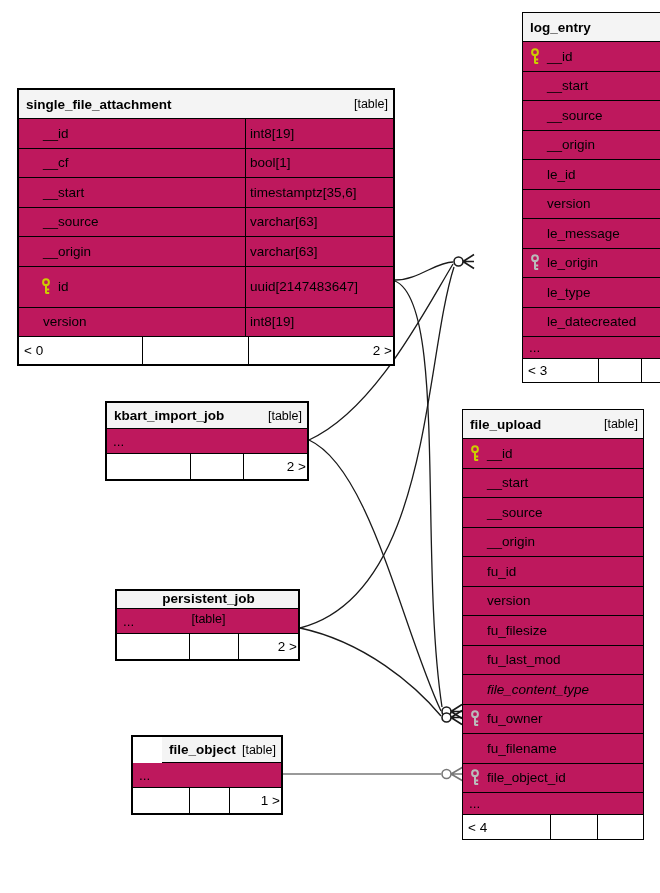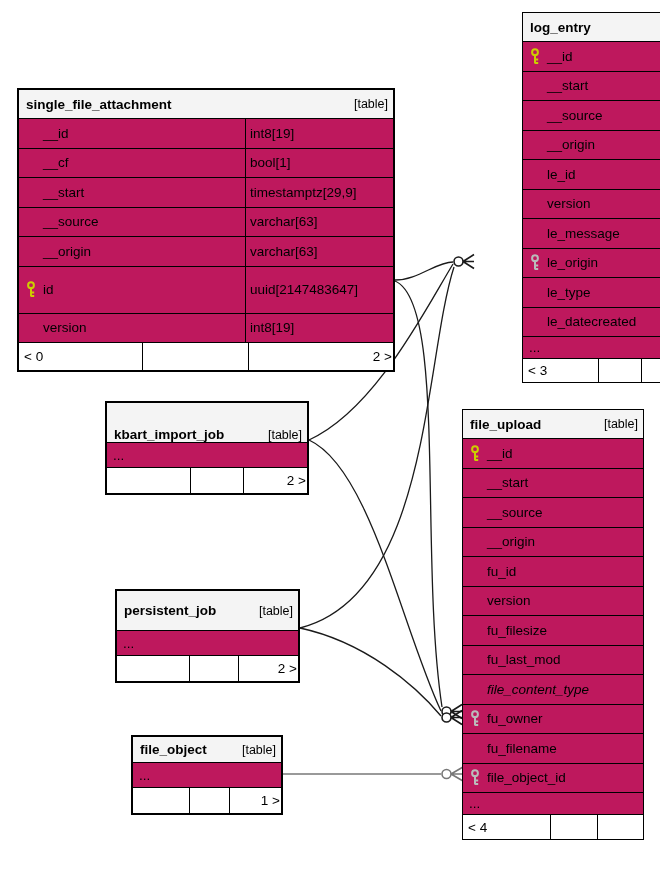--- a/index.html
+++ b/index.html
@@ -121,37 +121,37 @@
             <span class="keyspot"></span>
             <span>__cf</span>
           </span>
           <span class="cell-type" style="width:148px;flex:0 0 148px">bool[1]</span>
         </div>
         <div class="row" style="height: 29.5px;">
           <span class="cell-name">
             <span class="keyspot"></span>
             <span>__start</span>
           </span>
-          <span class="cell-type" style="width:148px;flex:0 0 148px">timestamptz[29,9]</span>
+          <span class="cell-type" style="width:148px;flex:0 0 148px">timestamptz[35,6]</span>
         </div>
         <div class="row" style="height: 29.5px;">
           <span class="cell-name">
             <span class="keyspot"></span>
             <span>__source</span>
           </span>
           <span class="cell-type" style="width:148px;flex:0 0 148px">varchar[63]</span>
         </div>
         <div class="row" style="height: 29.5px;">
           <span class="cell-name">
             <span class="keyspot"></span>
             <span>__origin</span>
           </span>
           <span class="cell-type" style="width:148px;flex:0 0 148px">varchar[63]</span>
         </div>
-        <div class="row" style="height: 47px;">
+        <div class="row" style="height: 41px; padding-left: 15px;">
           <span class="cell-name">
             <span class="keyspot">
               <svg width="11" height="17" viewBox="0 0 11 17">
                 <circle cx="5" cy="4.2" r="2.9" fill="none" stroke="#ccce00" stroke-width="2"></circle>
                 <path d="M5,7 L5,15.5 M5,11.5 L8.2,11.5 M5,15 L8.2,15" fill="none" stroke="#ccce00" stroke-width="2"></path>
               </svg>
             </span>
             <span>id</span>
           </span>
           <span class="cell-type" style="width:148px;flex:0 0 148px">uuid[2147483647]</span>
@@ -247,49 +247,49 @@
         <div class="row ellipsis" style="height: 22px;">
           <span class="cell-name" style="padding-left: 6px;">...</span>
         </div>
         <div class="footer" style="height: 23px;">
           <span class="fcell" style="width: 76px; flex: 0 0 76px;">&lt; 3</span>
           <span class="fcell" style="width: 43px; flex: 0 0 43px;"></span>
           <span class="fcell" style="width: 43px; flex: 0 0 43px;"></span>
         </div>
       </div>
       <div class="tbl emph" style="left: 105px; top: 401px; width: 204px;">
-        <div class="tbl-header" style="height: 40px; align-items: flex-end;">
+        <div class="tbl-header" style="height: 26px;">
           <span class="tbl-name">kbart_import_job</span>
           <span class="tbl-tag">[table]</span>
         </div>
         <div class="row ellipsis" style="height: 25px;">
           <span class="cell-name" style="padding-left: 6px;">...</span>
         </div>
         <div class="footer" style="height: 25px;">
           <span class="fcell" style="width: 84px; flex: 0 0 84px;"></span>
           <span class="fcell" style="width: 53px; flex: 0 0 53px;"></span>
           <span class="fcell" style="width: 67px; flex: 0 0 67px;">2 &gt;</span>
         </div>
       </div>
       <div class="tbl emph" style="left: 115px; top: 589px; width: 185px;">
-        <div class="tbl-header" style="height: 40px;">
+        <div class="tbl-header" style="height: 18px; flex-direction: column;">
           <span class="tbl-name">persistent_job</span>
           <span class="tbl-tag">[table]</span>
         </div>
         <div class="row ellipsis" style="height: 25px;">
           <span class="cell-name" style="padding-left: 6px;">...</span>
         </div>
         <div class="footer" style="height: 25px;">
           <span class="fcell" style="width: 73px; flex: 0 0 73px;"></span>
           <span class="fcell" style="width: 49px; flex: 0 0 49px;"></span>
           <span class="fcell" style="width: 63px; flex: 0 0 63px;">2 &gt;</span>
         </div>
       </div>
       <div class="tbl emph" style="left: 131px; top: 735px; width: 152px;">
-        <div class="tbl-header" style="height: 26px;">
+        <div class="tbl-header" style="height: 26px; margin-left: 29px;">
           <span class="tbl-name">file_object</span>
           <span class="tbl-tag">[table]</span>
         </div>
         <div class="row ellipsis" style="height: 25px;">
           <span class="cell-name" style="padding-left: 6px;">...</span>
         </div>
         <div class="footer" style="height: 25px;">
           <span class="fcell" style="width: 57px; flex: 0 0 57px;"></span>
           <span class="fcell" style="width: 40px; flex: 0 0 40px;"></span>
           <span class="fcell" style="width: 55px; flex: 0 0 55px;">1 &gt;</span>

